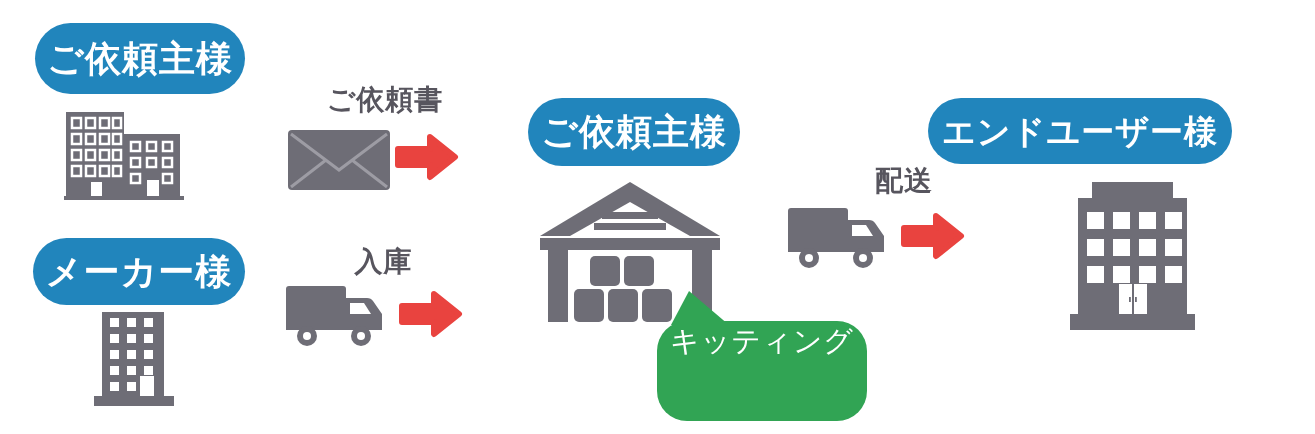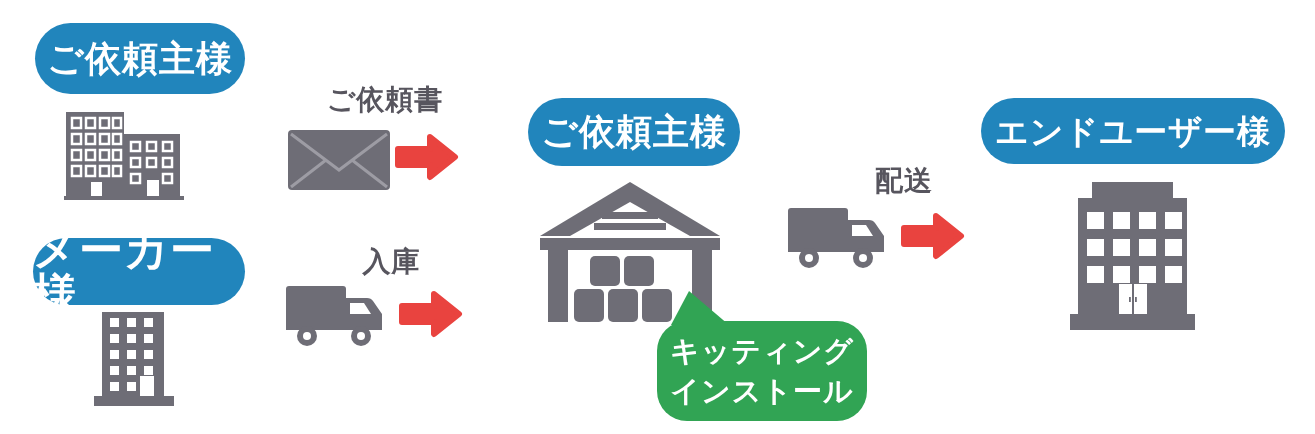--- a/index.html
+++ b/index.html
@@ -28,22 +28,22 @@
     font-size:28px;
     text-align:center;
     line-height:1;
     letter-spacing:1px;
   }
   .bubble{
     position:absolute;
     background:var(--callout-green);
     color:var(--text-white);
     border-radius:30px;
-    display:flex;flex-direction:column;align-items:center;justify-content:center;
-    font-weight:700;
+    display:flex;flex-direction:column;align-items:center;
+    font-weight:400;
     font-size:29px;
     line-height:40px;
     letter-spacing:1px;
   }
   .bubble .tail{position:absolute;}
   svg .fg{fill:var(--icon-gray);}
   svg .cut{fill:#ffffff;}
   svg .winline{fill:none;stroke:#ffffff;stroke-width:2.5;}
   svg .soft{stroke:#9d9ca4;stroke-width:3;fill:none;}
   svg .red{fill:var(--arrow-red);stroke:var(--arrow-red);stroke-width:6;stroke-linejoin:round;}
@@ -95,21 +95,21 @@
   <svg class="abs" style="left:288px;top:130px;" width="102" height="60" viewBox="0 0 102 60">
     <rect class="fg" x="0" y="0" width="102" height="60" rx="4"></rect>
     <path class="soft" d="M3 4 L51 40 L99 4"></path>
     <path class="soft" d="M3 57 L38 30"></path>
     <path class="soft" d="M99 57 L64 30"></path>
   </svg>
   <svg class="abs" style="left:394px;top:132px;" width="66" height="50" viewBox="0 0 66 50">
     <polygon class="red" points="4,17 36,17 36,5 61,25 36,45 36,33 4,33"></polygon>
   </svg>
 
-  <div class="pill" style="left:33px;top:238px;width:212px;height:67px;font-size:44px;">
+  <div class="pill" style="left:33px;top:238px;width:212px;height:67px;font-size:36px;">
     <span>メーカー様</span>
   </div>
   <svg class="abs" style="left:92px;top:308px;" width="85" height="100" viewBox="0 0 85 100">
     <rect class="fg" x="10" y="4" width="62" height="86"></rect>
     <rect class="fg" x="2" y="88" width="80" height="10"></rect>
     <rect class="cut" x="18" y="10" width="9" height="9"></rect>
       <rect class="cut" x="35" y="10" width="9" height="9"></rect>
       <rect class="cut" x="52" y="10" width="9" height="9"></rect>
     <rect class="cut" x="18" y="26" width="9" height="9"></rect>
       <rect class="cut" x="35" y="26" width="9" height="9"></rect>
@@ -118,21 +118,21 @@
       <rect class="cut" x="35" y="42" width="9" height="9"></rect>
       <rect class="cut" x="52" y="42" width="9" height="9"></rect>
     <rect class="cut" x="18" y="58" width="9" height="9"></rect>
       <rect class="cut" x="35" y="58" width="9" height="9"></rect>
       <rect class="cut" x="52" y="58" width="9" height="9"></rect>
     <rect class="cut" x="18" y="74" width="9" height="9"></rect>
       <rect class="cut" x="35" y="74" width="9" height="9"></rect>
     <rect class="cut" x="48" y="68" width="14" height="20"></rect>
   </svg>
 
-  <div class="flow-label" style="left:344px;top:248px;width:95px;">入庫</div>
+  <div class="flow-label" style="left:336px;top:248px;width:95px;">入庫</div>
   <svg class="abs" style="left:286px;top:282px;" width="105" height="68" viewBox="0 0 105 68">
     <rect class="fg" x="0" y="4" width="60" height="42" rx="3"></rect>
     <path class="fg" d="M60 16 L81 16 Q85 16 87 19 L96 32 L96 48 L60 48 Z"></path>
     <polygon class="cut" points="64,21 78,21 85,32 64,32"></polygon>
     <rect class="fg" x="0" y="42" width="96" height="6"></rect>
     <circle class="fg" cx="21" cy="54" r="10"></circle>
       <circle class="cut" cx="21" cy="54" r="4"></circle>
     <circle class="fg" cx="75" cy="54" r="10"></circle>
       <circle class="cut" cx="75" cy="54" r="4"></circle>
   </svg>
@@ -156,39 +156,38 @@
     <rect class="fg" x="34" y="107" width="30" height="33" rx="5"></rect>
     <rect class="fg" x="68" y="107" width="30" height="33" rx="5"></rect>
     <rect class="fg" x="102" y="107" width="30" height="33" rx="5"></rect>
   </svg>
 
   <div class="bubble" style="left:657px;top:321px;width:210px;height:100px;">
     <svg class="tail" style="left:12px;top:-30px;" width="62" height="34" viewBox="0 0 62 34">
       <polygon class="green" points="20,0 2,34 60,34"></polygon>
     </svg>
     <div>キッティング</div>
-    <div>インストール</div>
   </div>
 
   <div class="flow-label" style="left:838px;top:167px;width:95px;text-align:right;">配送</div>
   <svg class="abs" style="left:788px;top:204px;" width="105" height="68" viewBox="0 0 105 68">
     <rect class="fg" x="0" y="4" width="60" height="42" rx="3"></rect>
     <path class="fg" d="M60 16 L81 16 Q85 16 87 19 L96 32 L96 48 L60 48 Z"></path>
     <polygon class="cut" points="64,21 78,21 85,32 64,32"></polygon>
     <rect class="fg" x="0" y="42" width="96" height="6"></rect>
     <circle class="fg" cx="21" cy="54" r="10"></circle>
       <circle class="cut" cx="21" cy="54" r="4"></circle>
     <circle class="fg" cx="75" cy="54" r="10"></circle>
       <circle class="cut" cx="75" cy="54" r="4"></circle>
   </svg>
   <svg class="abs" style="left:900px;top:210px;" width="66" height="52" viewBox="0 0 66 52">
     <polygon class="red" points="4,18 36,18 36,6 61,26 36,46 36,34 4,34"></polygon>
   </svg>
 
-  <div class="pill" style="left:981px;top:98px;width:304px;height:66px;font-size:33px;">
+  <div class="pill" style="left:928px;top:98px;width:304px;height:66px;font-size:33px;">
     <span>エンドユーザー様</span>
   </div>
   <svg class="abs" style="left:1070px;top:182px;" width="125" height="148" viewBox="0 0 125 148">
     <rect class="fg" x="22" y="0" width="81" height="18"></rect>
     <rect class="fg" x="8" y="16" width="109" height="118"></rect>
     <rect class="fg" x="0" y="132" width="125" height="16"></rect>
     <rect class="cut" x="17" y="30" width="17" height="17"></rect>
       <rect class="cut" x="43" y="30" width="17" height="17"></rect>
       <rect class="cut" x="69" y="30" width="17" height="17"></rect>
       <rect class="cut" x="95" y="30" width="17" height="17"></rect>

